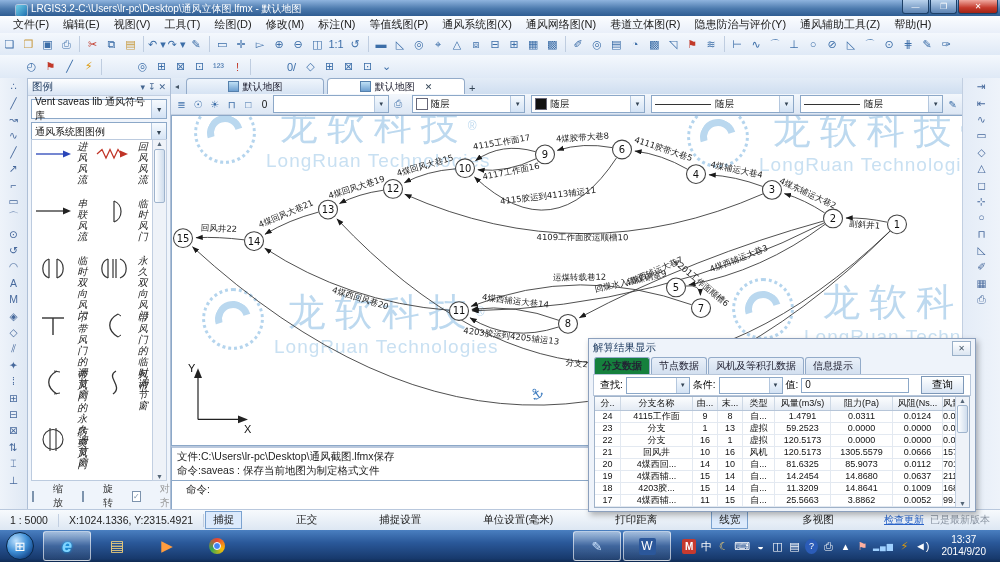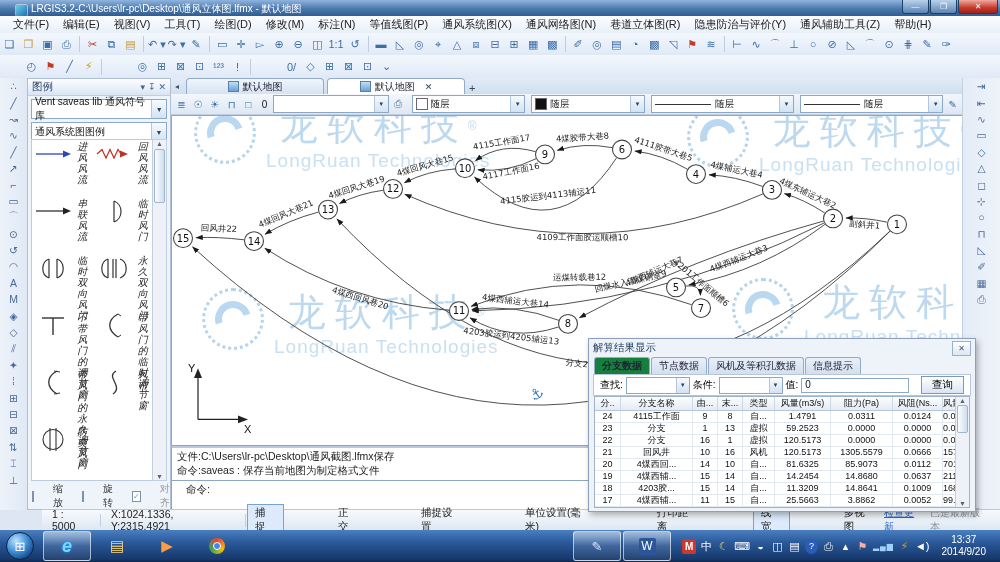--- a/index.html
+++ b/index.html
@@ -86,21 +86,21 @@
   .val-input{width:100px;height:13px;background:#fff;border:1px solid #8ca8c8;font-size:10px;padding:0 3px;color:#111;}
   .query-btn{margin-left:auto;border:1px solid #7d98b8;background:linear-gradient(#feffff,#d9e5f4);padding:1px 10px;font-size:10.5px;}
   .dlg-table{position:absolute;left:5px;right:5px;top:57px;bottom:3px;background:#fff;border:1px solid #9fb2c9;overflow:hidden;font-size:9px;color:#111;}
   .trow{display:grid;grid-template-columns:26px 72px 25px 25px 32px 56px 62px 50px 1fr;height:11px;align-items:center;border-bottom:1px solid #e3e9f1;}
   .trow>div{text-align:center;overflow:hidden;white-space:nowrap;border-right:1px solid #e3e9f1;height:100%;line-height:11px;}
   .thead{height:13px;background:linear-gradient(#fcfdfe,#e4ebf4);border-bottom:1px solid #b6c5d8;font-weight:normal;position:relative;}
   .thead>div{line-height:13px;border-right:1px solid #cdd8e5;}
   .tbl-scroll{position:absolute;right:0;top:0;bottom:0;width:13px;background:#eef2f8;border-left:1px solid #c2cfe1;display:flex;flex-direction:column;align-items:center;font-size:7px;color:#567;}
   .tthumb{width:9px;height:26px;background:linear-gradient(90deg,#fdfeff,#cfdded);border:1px solid #9fb4cd;border-radius:2px;margin-top:1px;}
   
-  .statusbar{position:absolute;left:0;right:0;bottom:32px;height:20px;background:linear-gradient(#f7fafd,#dde7f3);border-top:1px solid #b9c8dd;display:flex;align-items:center;font-size:10.5px;color:#222;margin-left:42px;}
+  .statusbar{position:absolute;left:0;right:0;bottom:32px;height:20px;background:linear-gradient(#f7fafd,#dde7f3);border-top:1px solid #b9c8dd;display:flex;align-items:center;font-size:10.5px;color:#222;}
   .sb-cell{padding:0 10px;}
   .sb-sep{width:1px;height:13px;background:#c2cfe1;}
   .sb-btn{padding:1px 7px;margin:0 1px;border:1px solid transparent;}
   .sb-btn.on{border:1px solid #7aa2d0;background:#dceafc;}
   .sb-right{margin-left:auto;padding-right:10px;font-size:10px;color:#8a94a2;display:flex;gap:6px;align-items:center;}
   .sb-link{color:#2a64c8;text-decoration:underline;}
   
   .taskbar{position:absolute;left:0;right:0;bottom:0;height:32px;background:linear-gradient(#4a7fc0,#2a5899 40%,#17396c 90%,#0f2a52);display:flex;align-items:center;}
   .start-orb{width:26px;height:26px;margin:0 8px 0 6px;border-radius:50%;background:radial-gradient(circle at 35% 30%,#bfe2ff,#3f8fd6 45%,#1a4f93 75%,#0c2f5e);border:1px solid #0a2748;display:flex;align-items:center;justify-content:center;color:#fff;font-size:13px;}
   .tb-app{width:46px;height:28px;margin:0 1px;border:1px solid transparent;border-radius:3px;display:flex;align-items:center;justify-content:center;font-size:15px;color:#fff;}

